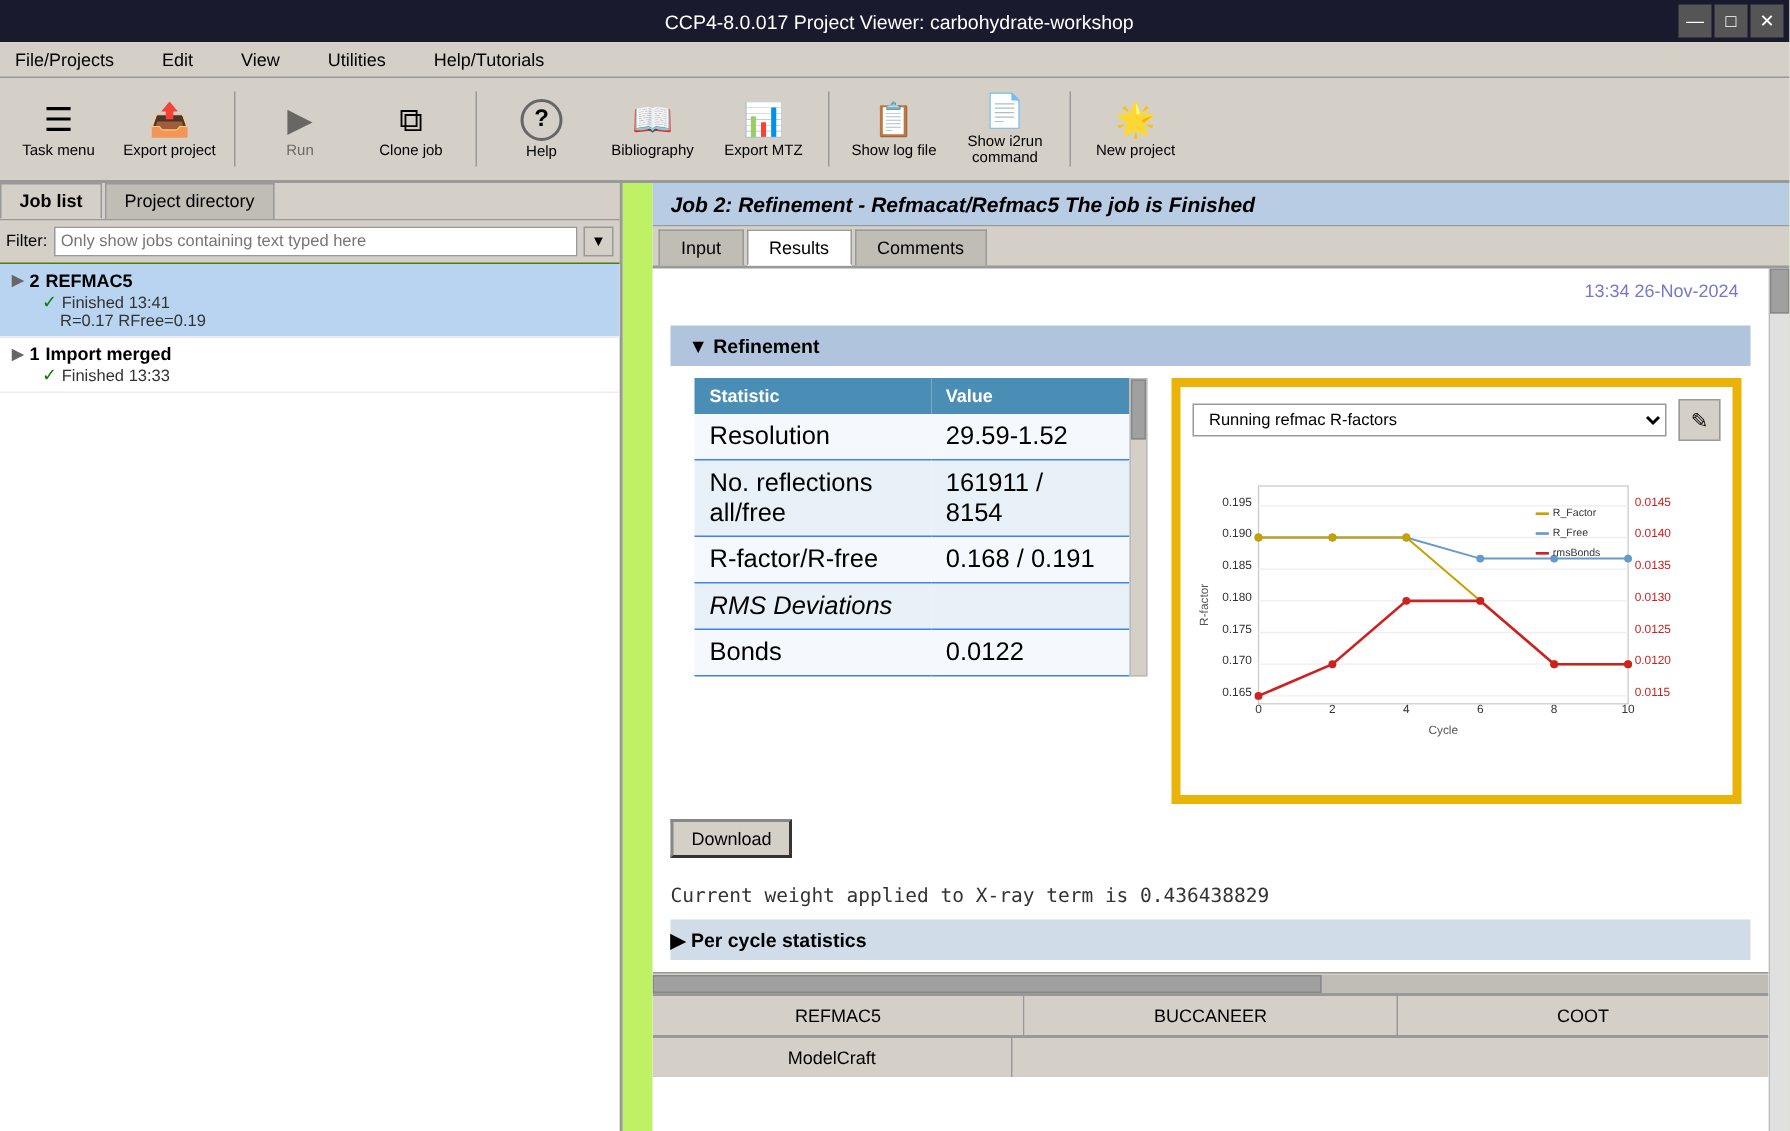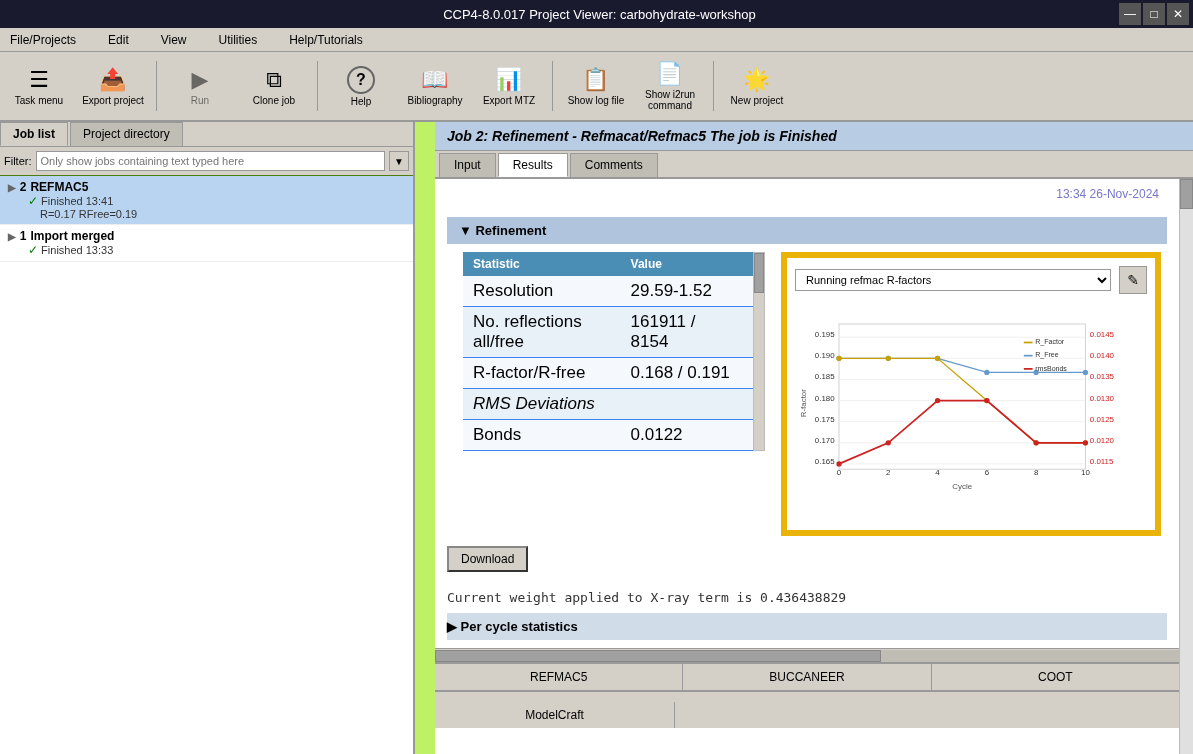--- a/index.html
+++ b/index.html
@@ -325,21 +325,20 @@
 
     .modelcraft-tab {
       flex: none;
       width: 240px;
       padding: 6px 8px;
       border-right: 1px solid #999;
       text-align: center;
       font-size: 12px;
       cursor: pointer;
       background: #d4d0c8;
-      margin-top: 10px;
     }
 
     
     .right-scrollbar {
       width: 14px;
       background: #d4d0c8;
       border-left: 1px solid #bbb;
       display: flex;
       flex-direction: column;
     }

